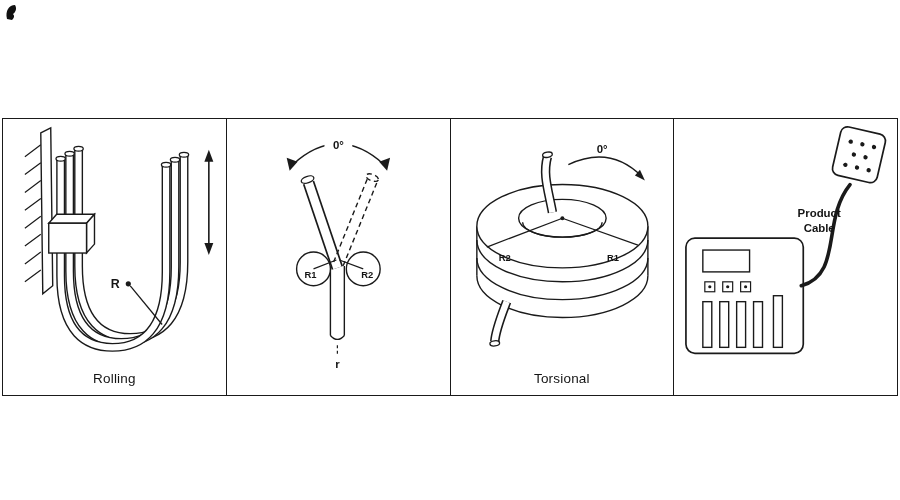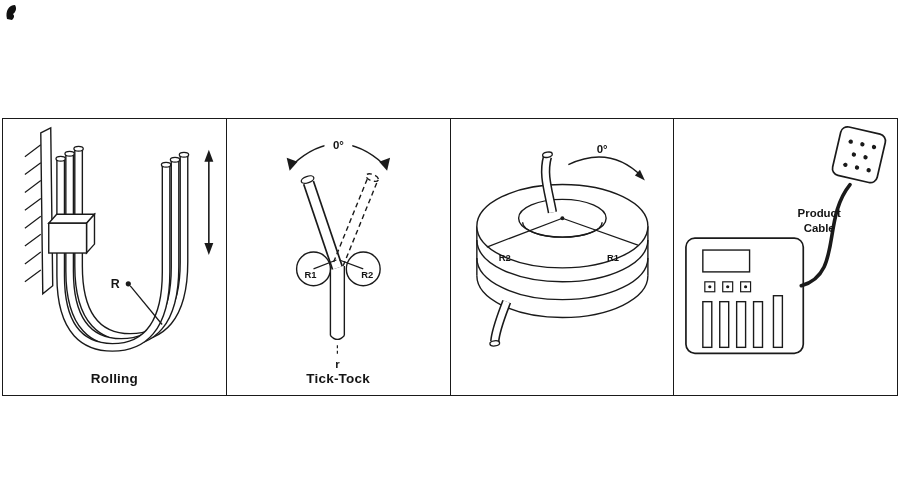--- a/index.html
+++ b/index.html
@@ -6,21 +6,21 @@
   html,body { width:900px; height:500px; }
   body { background:#ffffff; font-family:"Liberation Sans", sans-serif; overflow:hidden; }
   .canvas { position:relative; width:900px; height:500px; background:#fff; }
   .corner-mark { position:absolute; left:4px; top:3px; }
   .panels { position:absolute; left:2px; top:118px; width:896px; height:278px;
             display:flex; border:1.6px solid #1a1a1a; background:#fff; }
   .panel { position:relative; flex:1 1 0; background:#fff; }
   .panel + .panel { border-left:1.6px solid #1a1a1a; }
   .panel svg.art { position:absolute; inset:0; width:100%; height:100%; }
   .panel-label { position:absolute; bottom:9px; left:0; width:100%; text-align:center;
-                 font-weight:700; font-size:13.5px; color:#141414; letter-spacing:.2px; }
+                 font-weight:400; font-size:13.5px; color:#141414; letter-spacing:.2px; }
   svg text { font-family:"Liberation Sans", sans-serif; font-weight:700; fill:#141414; }
   svg text.ann { font-size:11.5px; }
   svg text.ann-lg { font-size:12.5px; }
   svg text.ann-sm { font-size:9.5px; }
 </style>
 </head>
 <body>
 
 <div class="canvas">
 
@@ -113,21 +113,20 @@
           <line x1="113" y1="142" x2="137" y2="151" stroke="#1a1a1a" stroke-width="1.2"></line>
           <text x="84" y="160" text-anchor="middle" class="ann-sm">R1</text>
           <text x="141" y="160" text-anchor="middle" class="ann-sm">R2</text>
         </g>
 
         <g>
           <line x1="111" y1="228" x2="111" y2="238" stroke="#1a1a1a" stroke-width="1.2" stroke-dasharray="3,2.5"></line>
           <text x="111" y="251" text-anchor="middle" class="ann">r</text>
         </g>
       </svg>
-      <div class="panel-label">Tick-Tock</div>
     </section>
 
     <section class="panel">
       <svg class="art" viewBox="0 0 224 278" preserveAspectRatio="none">
         <g stroke="#1a1a1a" stroke-width="1.4" fill="none">
           <line x1="26" y1="108" x2="26" y2="158"></line>
           <line x1="198" y1="108" x2="198" y2="158"></line>
           <path d="M26,158 A86,42 0 0 0 198,158"></path>
           <path d="M26,140 A86,42 0 0 0 198,140"></path>
           <path d="M26,122 A86,42 0 0 0 198,122"></path>
@@ -155,20 +154,21 @@
           <text x="54" y="143" text-anchor="middle" class="ann-sm">R2</text>
           <text x="163" y="143" text-anchor="middle" class="ann-sm">R1</text>
         </g>
 
         <g>
           <path d="M118,46 Q160,26 192,58" stroke="#1a1a1a" stroke-width="1.4" fill="none"></path>
           <polygon points="195,62 185,57 190,51" fill="#1a1a1a"></polygon>
           <text x="152" y="34" text-anchor="middle" class="ann">0°</text>
         </g>
       </svg>
+      <div class="panel-label">Torsional</div>
     </section>
 
     <section class="panel">
       <svg class="art" viewBox="0 0 224 278" preserveAspectRatio="none">
         <g stroke="#1a1a1a" fill="#fff">
           <rect x="12" y="120" width="118" height="116" rx="9" stroke-width="1.7"></rect>
           <rect x="29" y="132" width="47" height="22" stroke-width="1.4"></rect>
           <g stroke-width="1.2">
             <rect x="31" y="164" width="10" height="10"></rect>
             <rect x="49" y="164" width="10" height="10"></rect>

